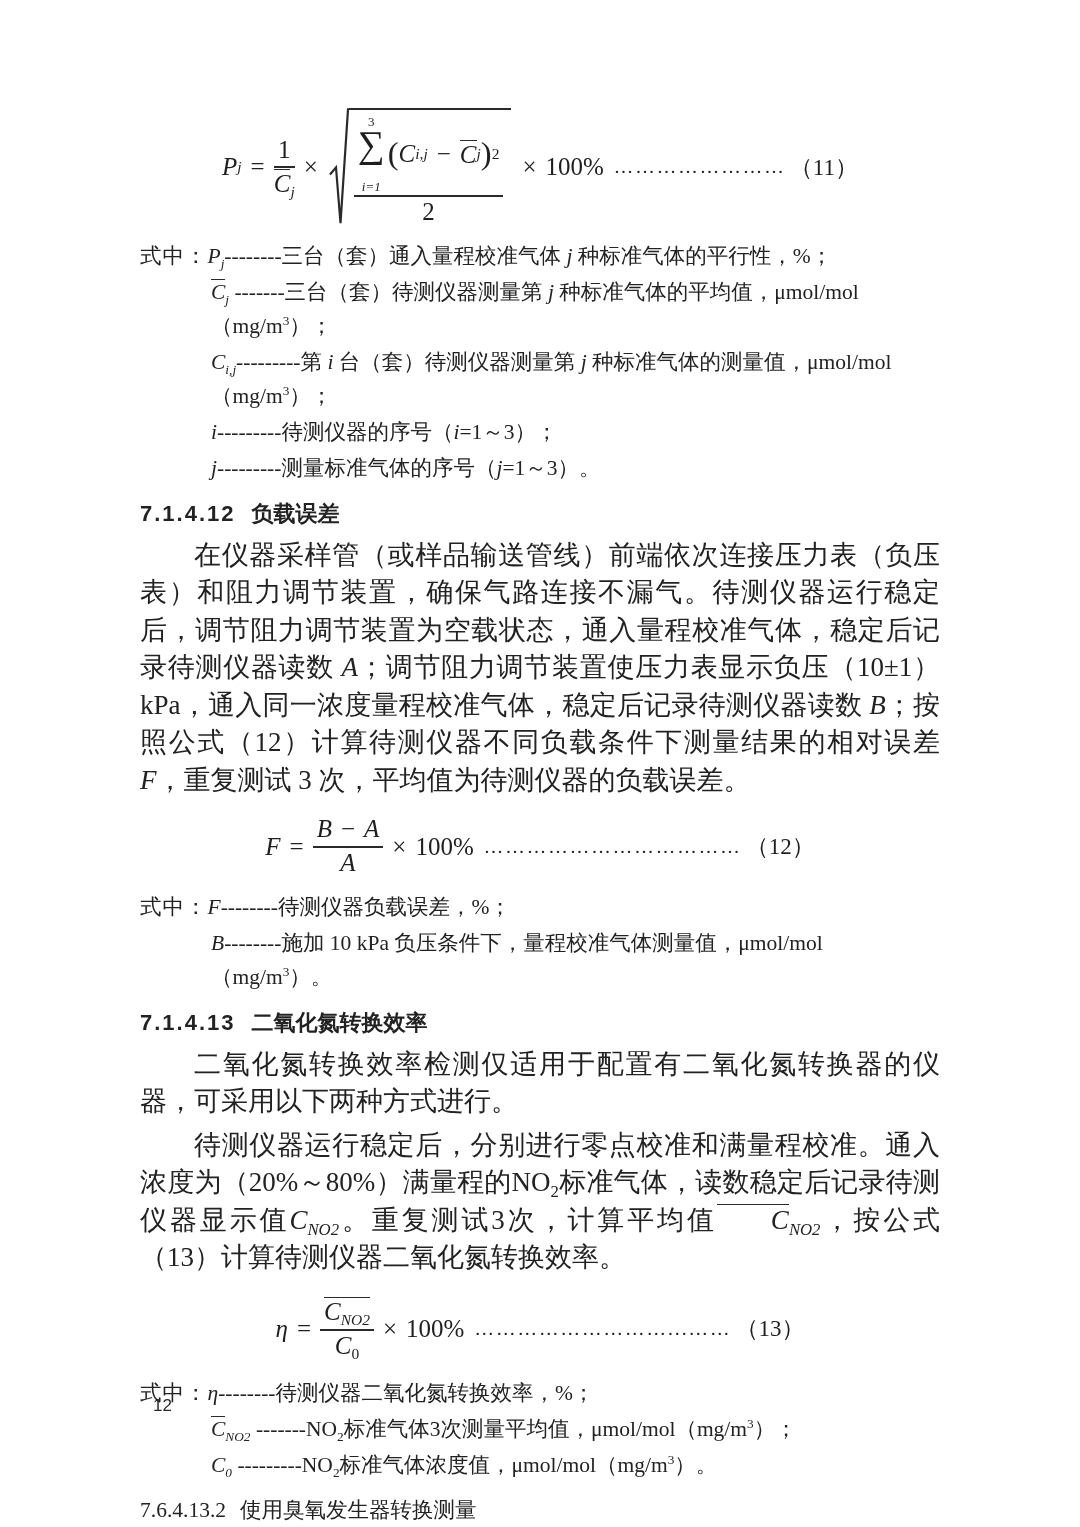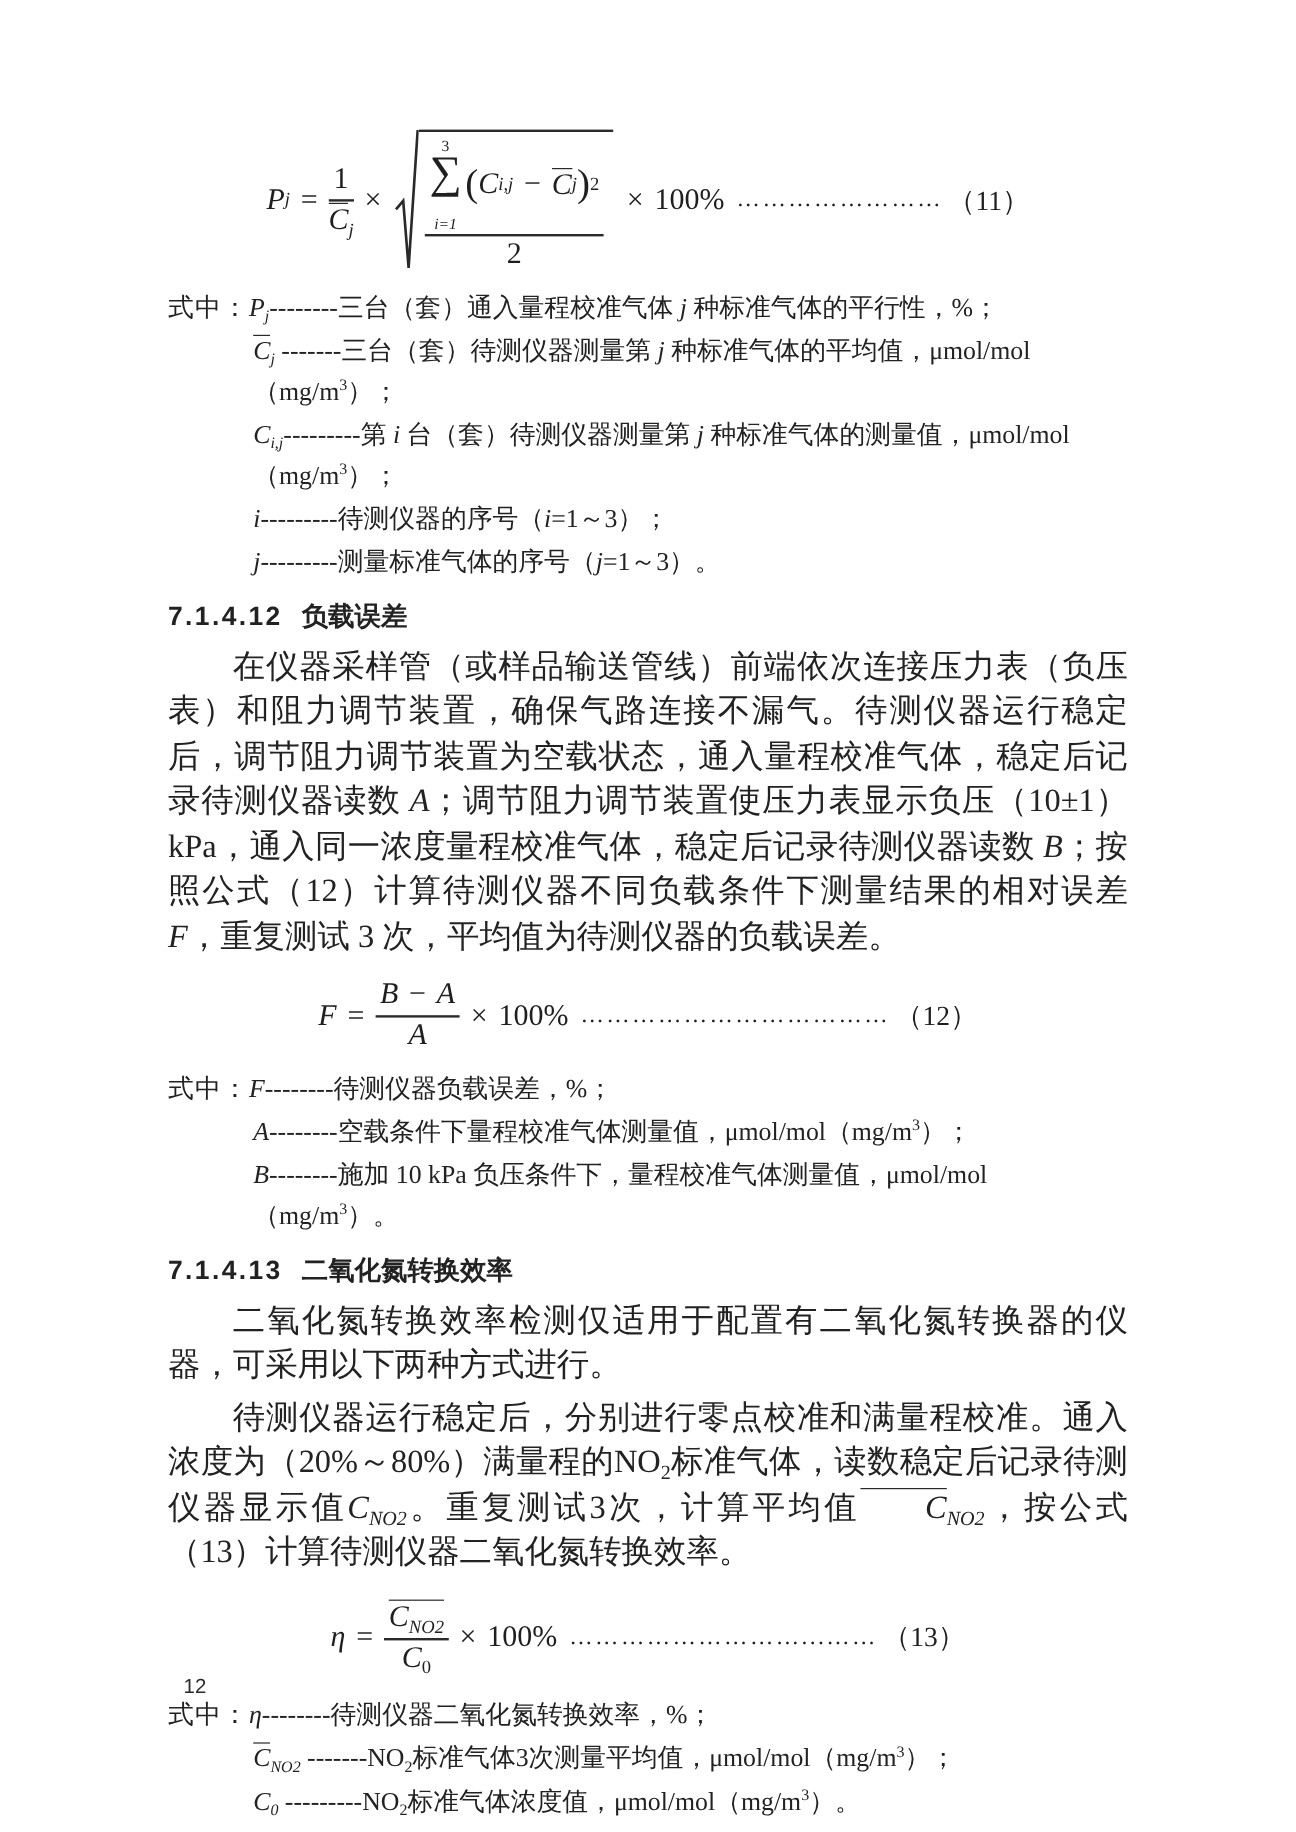--- a/index.html
+++ b/index.html
@@ -134,21 +134,20 @@
         <span class="den"><i>A</i></span>
       </span>
       <span class="op">×</span>
       <span>100%</span>
       <span class="dots">………………………………</span>
       <span class="fnum">（12）</span>
     </div>
 
     <div class="deflist">
       <div class="defitem"><span class="deflabel">式中：</span><span><i>F</i><span>--------待测仪器负载误差，%；</span></span></div>
-      <div class="defitem cont"><span><i>A</i><span>--------空载条件下量程校准气体测量值，μmol/mol（mg/m</span><sup>3</sup><span>）；</span></span></div>
       <div class="defitem cont"><span><i>B</i><span>--------施加 10 kPa 负压条件下，量程校准气体测量值，μmol/mol（mg/m</span><sup>3</sup><span>）。</span></span></div>
     </div>
 
     <h3><span class="hnum">7.1.4.13</span><span>二氧化氮转换效率</span></h3>
     <p class="para"><span>二氧化氮转换效率检测仅适用于配置有二氧化氮转换器的仪器，可采用以下两种方式进行。</span></p>
 
     <p class="para"><span>待测仪器运行稳定后，分别进行零点校准和满量程校准。通入浓度为（20%～80%）满量程的NO</span><sub>2</sub><span>标准气体，读数稳定后记录待测仪器显示值</span><i>C</i><sub class="it">NO2</sub><span>。重复测试3次，计算平均值</span><i class="ovl">C</i><sub class="it">NO2</sub><span>，按公式（13）计算待测仪器二氧化氮转换效率。</span></p>
 
     <div class="formula-row f13">
       <i>η</i>
@@ -162,19 +161,19 @@
       <span class="dots">………………………...……</span>
       <span class="fnum">（13）</span>
     </div>
 
     <div class="deflist">
       <div class="defitem"><span class="deflabel">式中：</span><span><i>η</i><span>--------待测仪器二氧化氮转换效率，%；</span></span></div>
       <div class="defitem cont"><span><i class="ovl">C</i><sub class="it">NO2</sub><span> -------NO</span><sub>2</sub><span>标准气体3次测量平均值，μmol/mol（mg/m</span><sup>3</sup><span>）；</span></span></div>
       <div class="defitem cont"><span><i>C</i><sub class="it">0</sub><span> ---------NO</span><sub>2</sub><span>标准气体浓度值，μmol/mol（mg/m</span><sup>3</sup><span>）。</span></span></div>
     </div>
 
-    <h4><span class="hnum">7.6.4.13.2</span><span>可采用以下两种方式进行</span></h4>
+    <h4><span class="hnum">7.6.4.13.2</span><span>使用臭氧发生器转换测量</span></h4>
     <p class="para"><span>1）待测仪器运行稳定后，通入NO量程校准气体，分别记录待测分析仪器NO和NO</span></p>
 
   </div>
 
   <div class="pageno">12</div>
 </div>
 
 </body></html>

